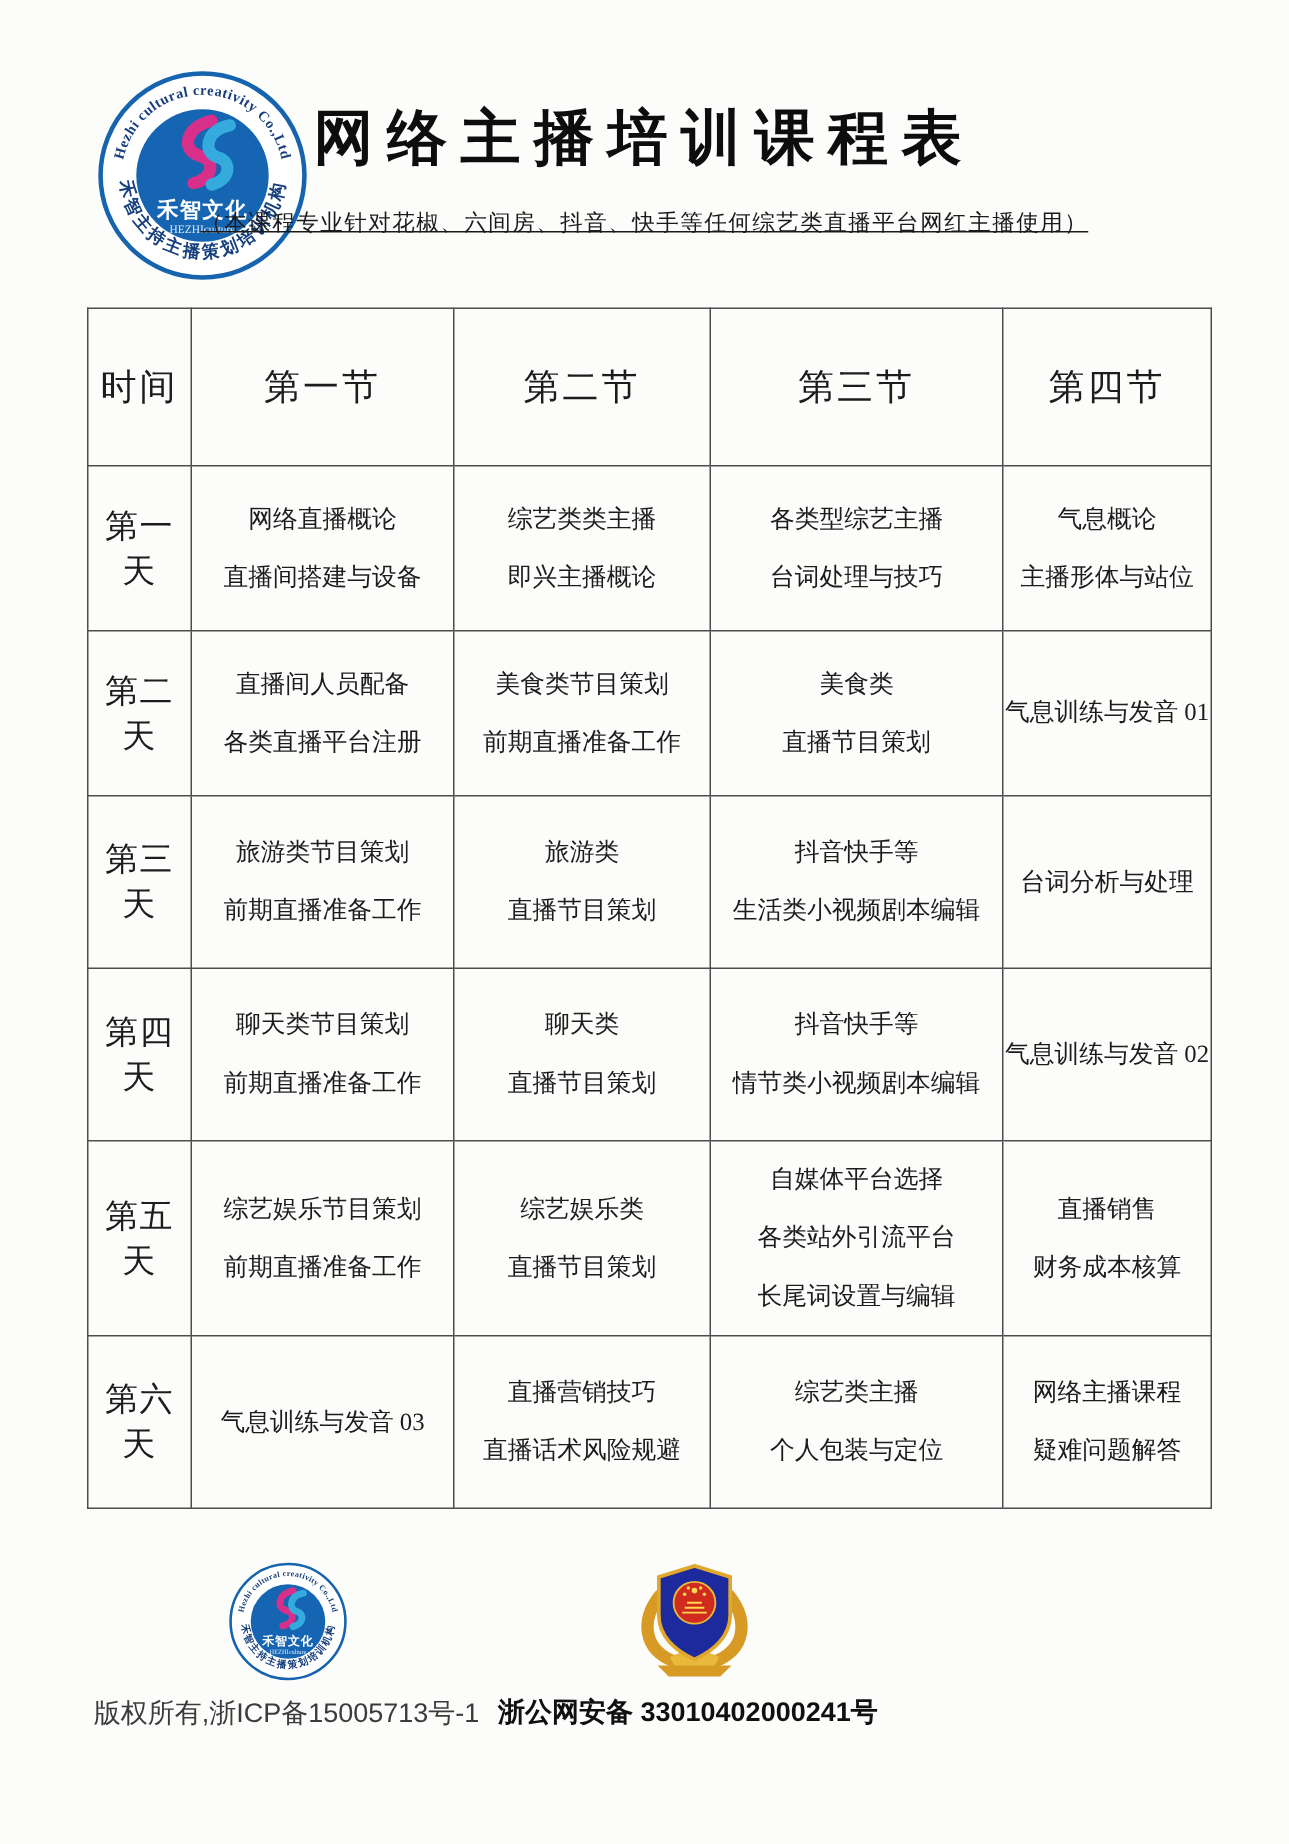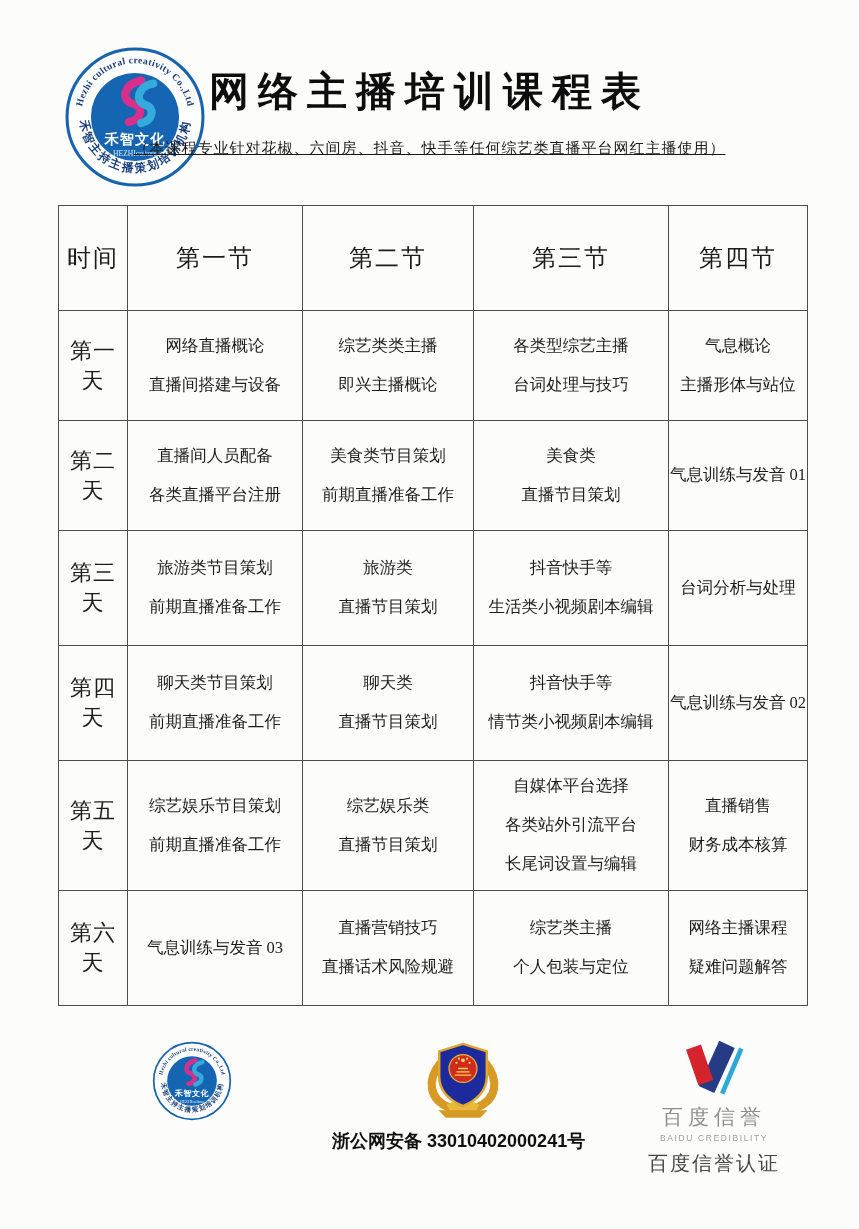--- a/index.html
+++ b/index.html
@@ -178,42 +178,33 @@
     <text font-size="11.5" font-weight="bold" fill="#173f7d" letter-spacing="2">
       <textPath href="#arcB2" startOffset="50%" text-anchor="middle">禾智主持主播策划培训机构</textPath>
     </text>
     <circle cx="70" cy="70" r="43.5" fill="#1565b3"></circle>
     <path d="M76 34 C 58 38 56 54 68 57 C 79 60 77 72 64 75" stroke="#d8308a" stroke-width="8" fill="none" stroke-linecap="round"></path>
     <path d="M88 37 C 72 40 70 55 80 58 C 90 61 88 73 76 76" stroke="#35aadd" stroke-width="8" fill="none" stroke-linecap="round"></path>
     <text x="70" y="97" text-anchor="middle" font-size="14" font-weight="bold" fill="#ffffff" letter-spacing="1">禾智文化</text>
     <text x="70" y="108" text-anchor="middle" font-size="7.5" fill="#d9eaf8">HEZHIculture</text>
   </svg>
 
+  <div class="copyright-text">版权所有,浙ICP备15005713号-1</div>
 
   <svg class="police-badge" viewBox="0 0 100 100">
     <path d="M22 30 C 6 50 8 74 34 84" fill="none" stroke="#d79a25" stroke-width="10" stroke-linecap="round"></path>
     <path d="M78 30 C 94 50 92 74 66 84" fill="none" stroke="#d79a25" stroke-width="10" stroke-linecap="round"></path>
     <path d="M30 80 Q 50 70 70 80 L 66 88 L 34 88 Z" fill="#e8b93b"></path>
     <path d="M20 87 L 80 87 L 71 96 L 29 96 Z" fill="#d79a25"></path>
     <path d="M50 6 L 79 15 L 79 46 C 79 63 66 75 50 82 C 34 75 21 63 21 46 L 21 15 Z" fill="#1c2a9e" stroke="#e0a82c" stroke-width="3"></path>
     <circle cx="50" cy="36" r="17" fill="#d02b1f" stroke="#e8b93b" stroke-width="1.5"></circle>
     <circle cx="50" cy="26" r="2.3" fill="#ffd84d"></circle>
     <circle cx="42" cy="29" r="1.4" fill="#ffd84d"></circle>
     <circle cx="58" cy="29" r="1.4" fill="#ffd84d"></circle>
     <circle cx="45" cy="24" r="1.4" fill="#ffd84d"></circle>
     <circle cx="55" cy="24" r="1.4" fill="#ffd84d"></circle>
     <path d="M44 36 L 56 36 M42 40 L 58 40 M40 44 L 60 44" stroke="#ffd84d" stroke-width="1.6" fill="none"></path>
   </svg>
 
   <div class="police-text">浙公网安备 33010402000241号</div>
 
-  <div class="baidu-block">
-    <svg class="baidu-v" viewBox="0 0 120 84">
-      <line x1="79" y1="6" x2="49" y2="72" stroke="#253c85" stroke-width="25"></line>
-      <line x1="30" y1="10" x2="48" y2="62" stroke="#d4232d" stroke-width="23"></line>
-      <line x1="100" y1="12" x2="72" y2="78" stroke="#2fa8d8" stroke-width="7"></line>
-    </svg>
-    <div class="baidu-cn">百度信誉</div>
-    <div class="baidu-en">BAIDU CREDIBILITY</div>
-    <div class="baidu-cert">百度信誉认证</div>
-  </div>
 
 </div>
 
 </body></html>

